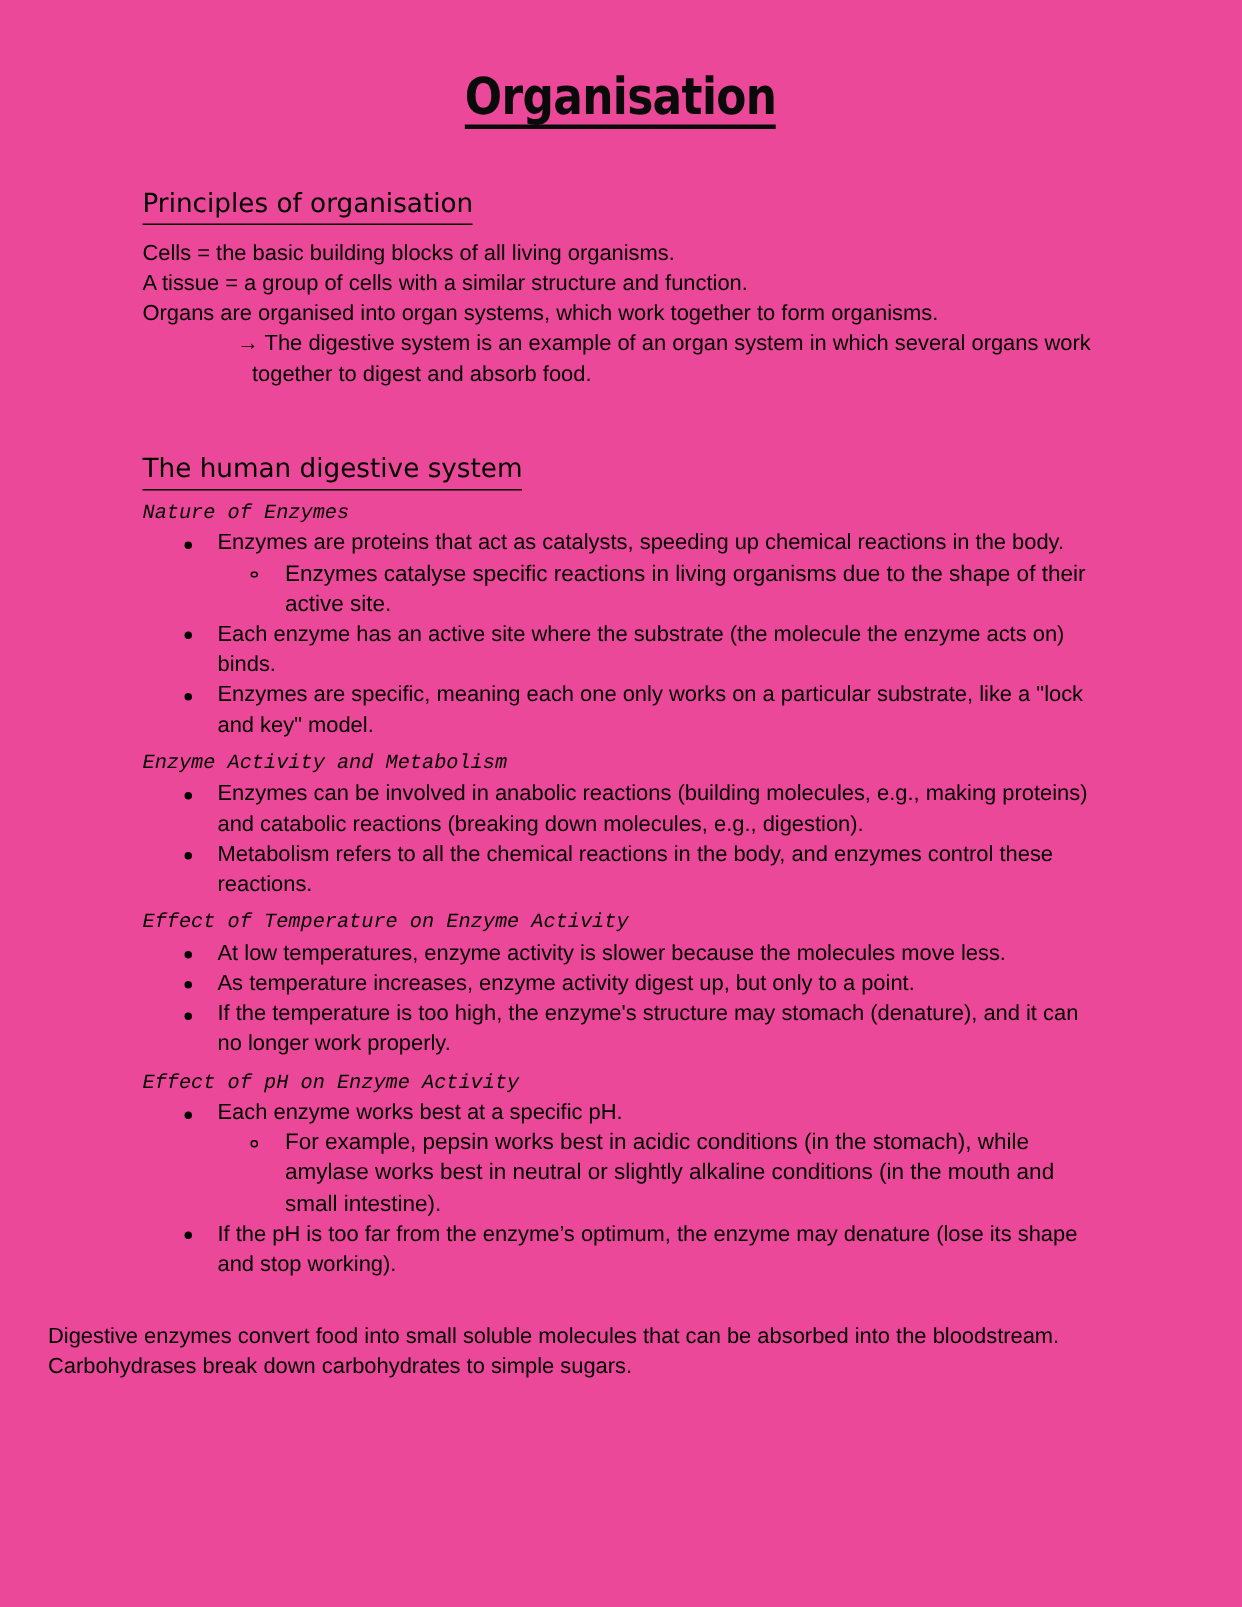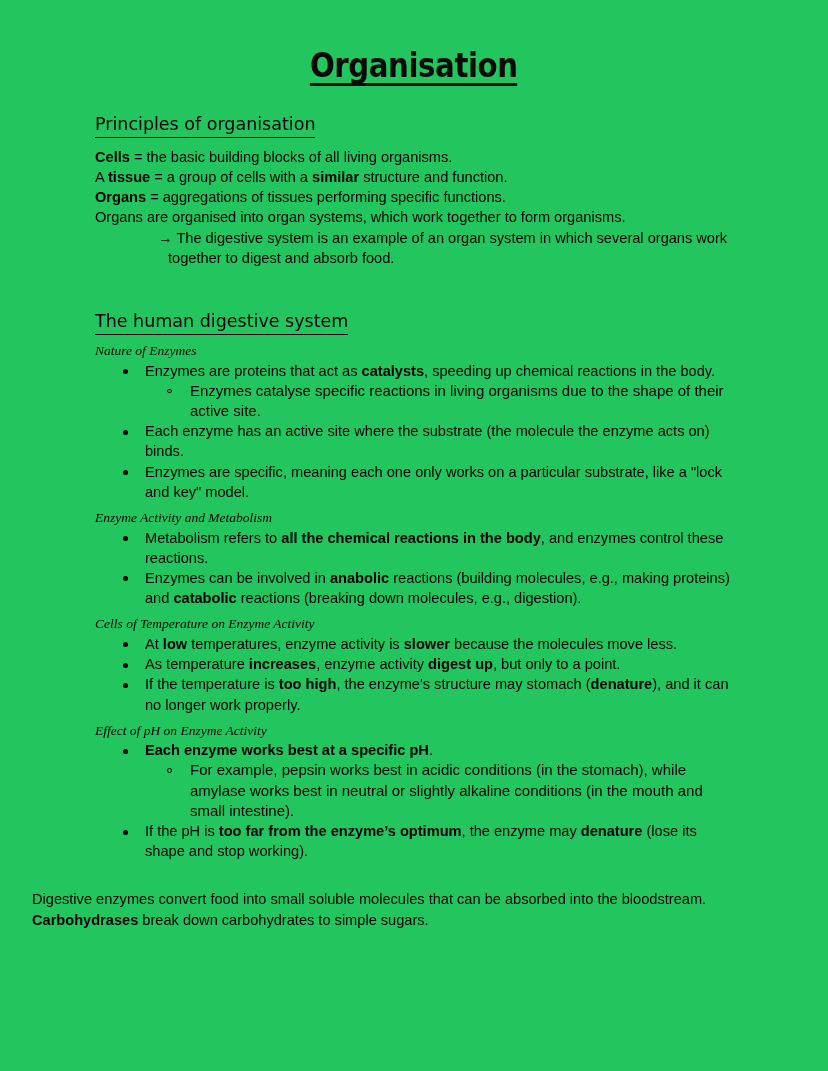--- a/index.html
+++ b/index.html
@@ -4,21 +4,21 @@
 <style>
   html, body {
     margin: 0;
     padding: 0;
     background: #ffffff;
   }
   .page {
     position: relative;
     width: 828px;
     height: 1071px;
-    background: #22c55e;
+    background: #ec4899;
     overflow: hidden;
     font-family: "Liberation Sans", sans-serif;
     color: #000000;
   }
   .content {
     position: absolute;
     left: 0;
     top: 0;
     width: 828px;
   }
@@ -49,27 +49,27 @@
     font-family: "DejaVu Sans", sans-serif;
     font-weight: 400;
     font-size: 17.5px;
     line-height: 1.25;
     color: #000;
     display: inline-block;
     border-bottom: 1.4px solid #000;
     padding-bottom: 1px;
   }
   .heading-wrap { padding-left: 95px; }
-  .h-principles { margin-top: 28px; }
+  .h-principles { margin-top: 40px; }
   .h-digestive  { margin-top: 43px; }
 
   
   .sub-heading {
     padding-left: 95px;
-    font-family: Liberation Serif, serif;
+    font-family: Liberation Mono, monospace;
     font-style: italic;
     font-size: 13.5px;
     line-height: 1.45;
     color: #000;
     margin-top: 6px;
   }
 
   
   .body-block {
     padding-left: 95px;
@@ -128,38 +128,37 @@
     width: 4.6px;
     height: 4.6px;
     border-radius: 50%;
     border: 1.1px solid #000;
     box-sizing: border-box;
     background: transparent;
   }
   .li-inner { display: block; }
 
   .final-block { margin-top: 28px; padding-left: 32px; }
-  b { font-weight: 700; }
+  b { font-weight: 400; }
 </style>
 </head>
 <body>
 
 <div class="page">
   <div class="content">
 
     <h1 class="doc-title">
       <span>Organisation</span>
     </h1>
 
     <div id="sections-root">
         <div class="heading-wrap"><div class="section-heading h-principles">Principles of organisation</div></div>
         <div class="body-block" style="margin-top: 9px;">
           <div class="body-line"><b>Cells</b><span> = the basic building blocks of all living organisms.</span></div>
           <div class="body-line"><span>A </span><b>tissue</b><span> = a group of cells with a </span><b>similar</b><span> structure and function.</span></div>
-          <div class="body-line"><b>Organs</b><span> = aggregations of tissues performing specific functions.</span></div>
           <div class="body-line"><span>Organs are organised into organ systems, which work together to form organisms.</span></div>
           <div class="arrow-line">→ The digestive system is an example of an organ system in which several organs work together to digest and absorb food.</div>
         </div>
         <div class="heading-wrap"><div class="section-heading h-digestive">The human digestive system</div></div>
         <div class="sub-heading">Nature of Enzymes</div>
         <ul class="lvl1">
           <li>
             <span class="bullet-dot"></span>
             <span class="li-inner"><span>Enzymes are proteins that act as </span><b>catalysts</b><span>, speeding up chemical reactions in the body.</span></span>
             <ul class="lvl2">
@@ -175,28 +174,28 @@
           </li>
           <li>
             <span class="bullet-dot"></span>
             <span class="li-inner"><span>Enzymes are specific, meaning each one only works on a particular substrate, like a "lock and key" model.</span></span>
           </li>
         </ul>
         <div class="sub-heading">Enzyme Activity and Metabolism</div>
         <ul class="lvl1">
           <li>
             <span class="bullet-dot"></span>
+            <span class="li-inner"><span>Enzymes can be involved in </span><b>anabolic</b><span> reactions (building molecules, e.g., making proteins) and </span><b>catabolic</b><span> reactions (breaking down molecules, e.g., digestion).</span></span>
+          </li>
+          <li>
+            <span class="bullet-dot"></span>
             <span class="li-inner"><span>Metabolism refers to </span><b>all the chemical reactions in the body</b><span>, and enzymes control these reactions.</span></span>
           </li>
-          <li>
-            <span class="bullet-dot"></span>
-            <span class="li-inner"><span>Enzymes can be involved in </span><b>anabolic</b><span> reactions (building molecules, e.g., making proteins) and </span><b>catabolic</b><span> reactions (breaking down molecules, e.g., digestion).</span></span>
-          </li>
-        </ul>
-        <div class="sub-heading">Cells of Temperature on Enzyme Activity</div>
+        </ul>
+        <div class="sub-heading">Effect of Temperature on Enzyme Activity</div>
         <ul class="lvl1">
           <li>
             <span class="bullet-dot"></span>
             <span class="li-inner"><span>At </span><b>low</b><span> temperatures, enzyme activity is </span><b>slower</b><span> because the molecules move less.</span></span>
           </li>
           <li>
             <span class="bullet-dot"></span>
             <span class="li-inner"><span>As temperature </span><b>increases</b><span>, enzyme activity </span><b>digest up</b><span>, but only to a point.</span></span>
           </li>
           <li>

